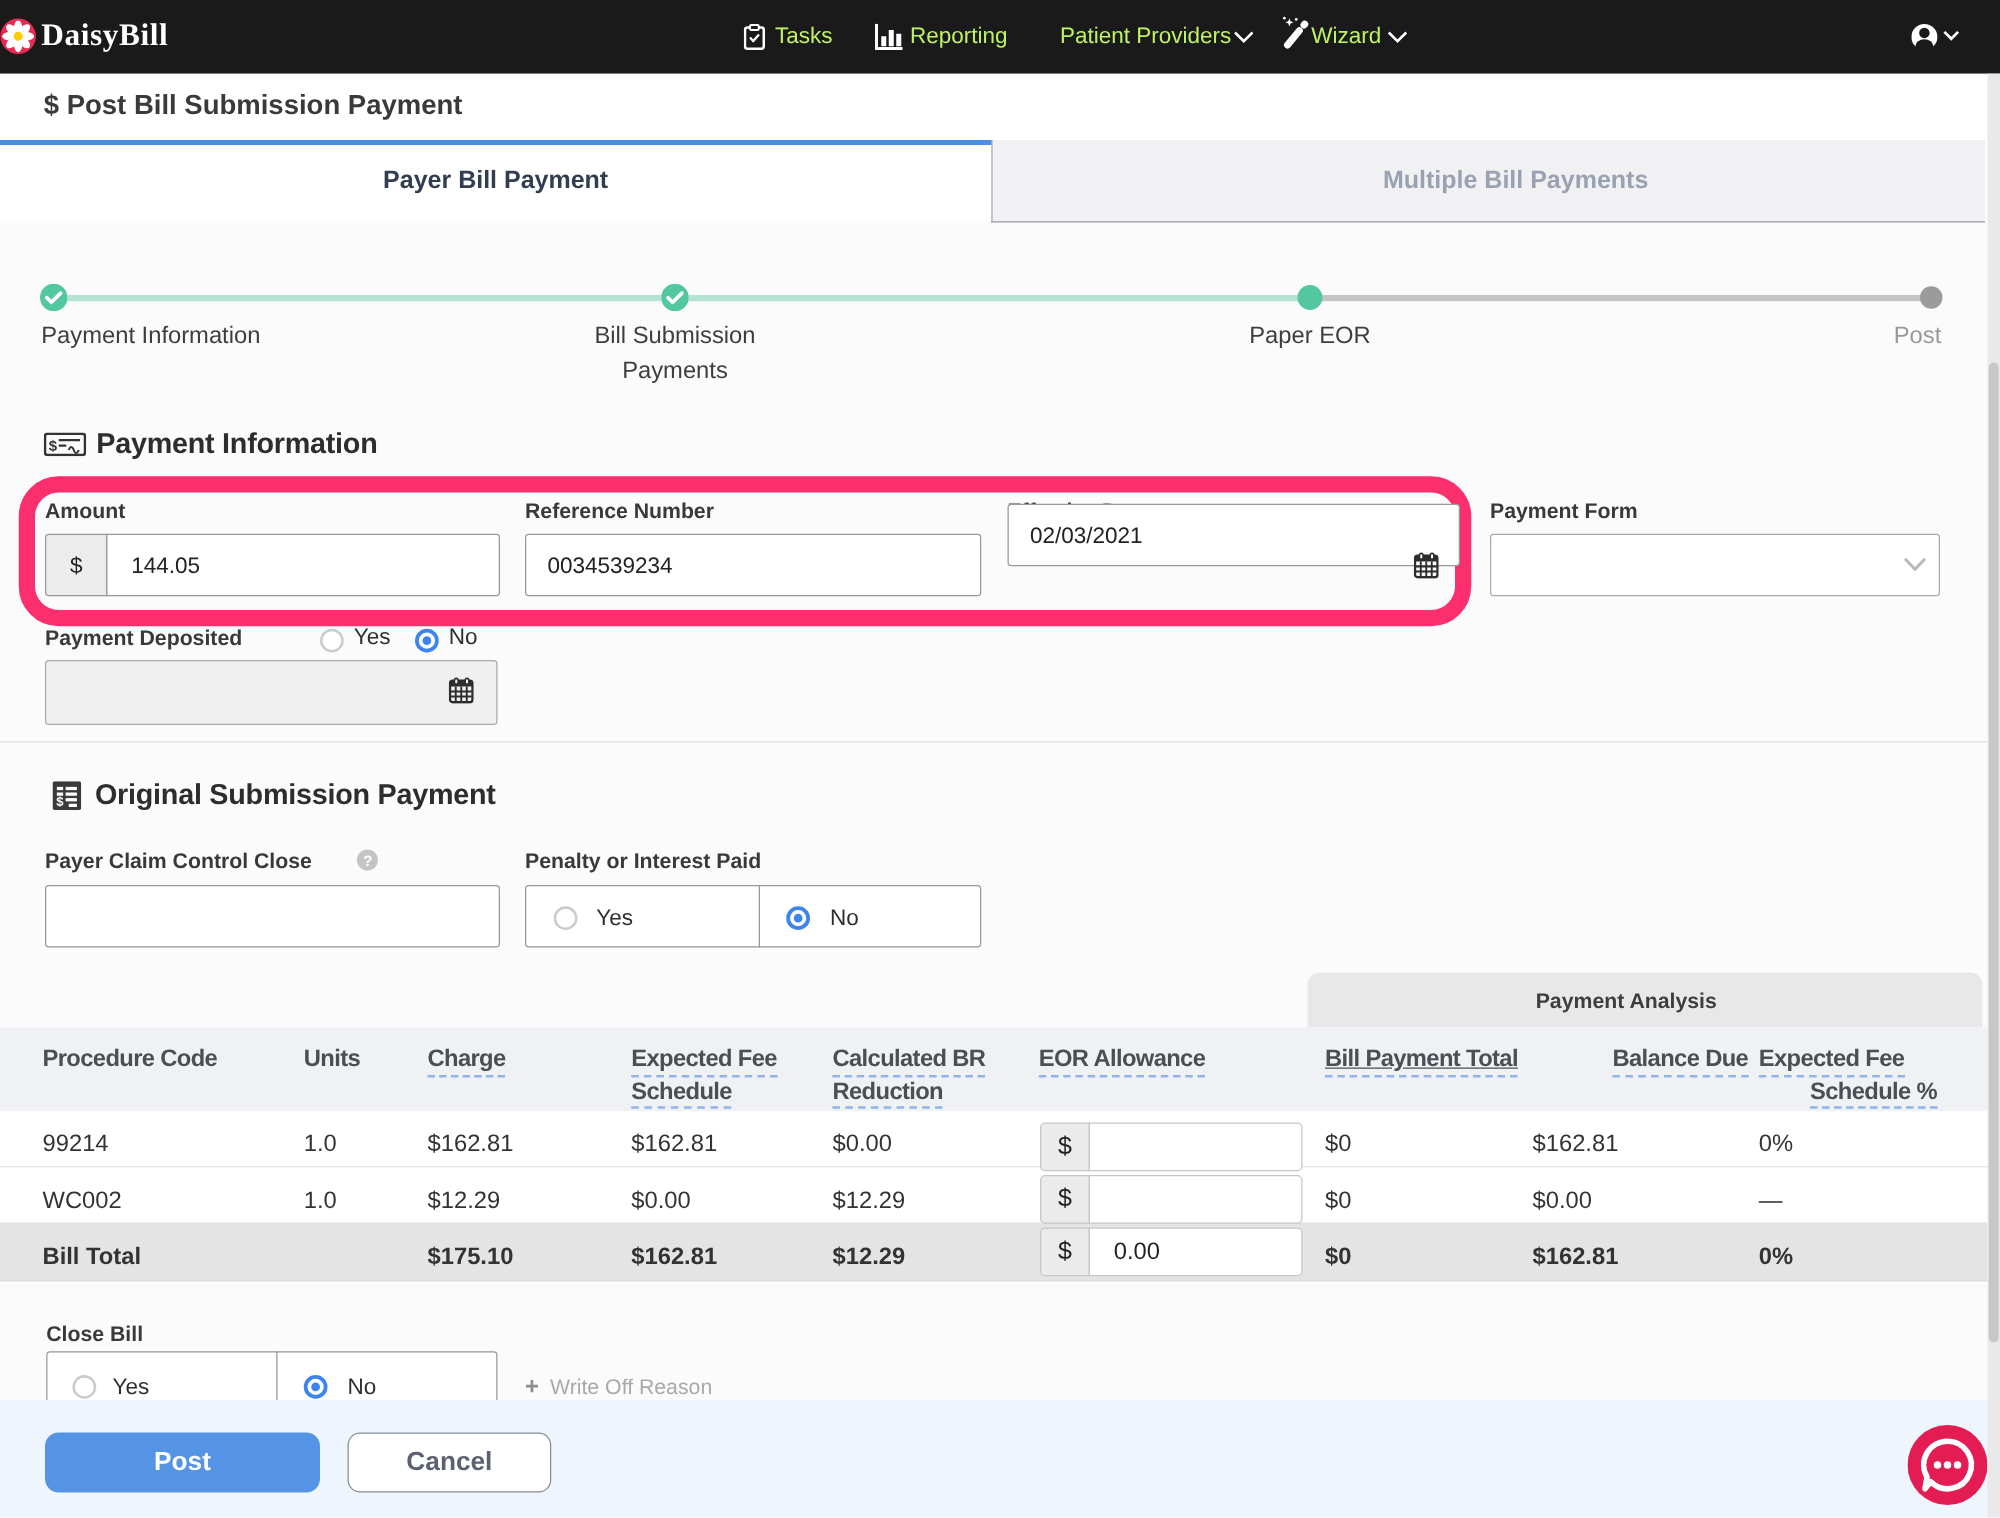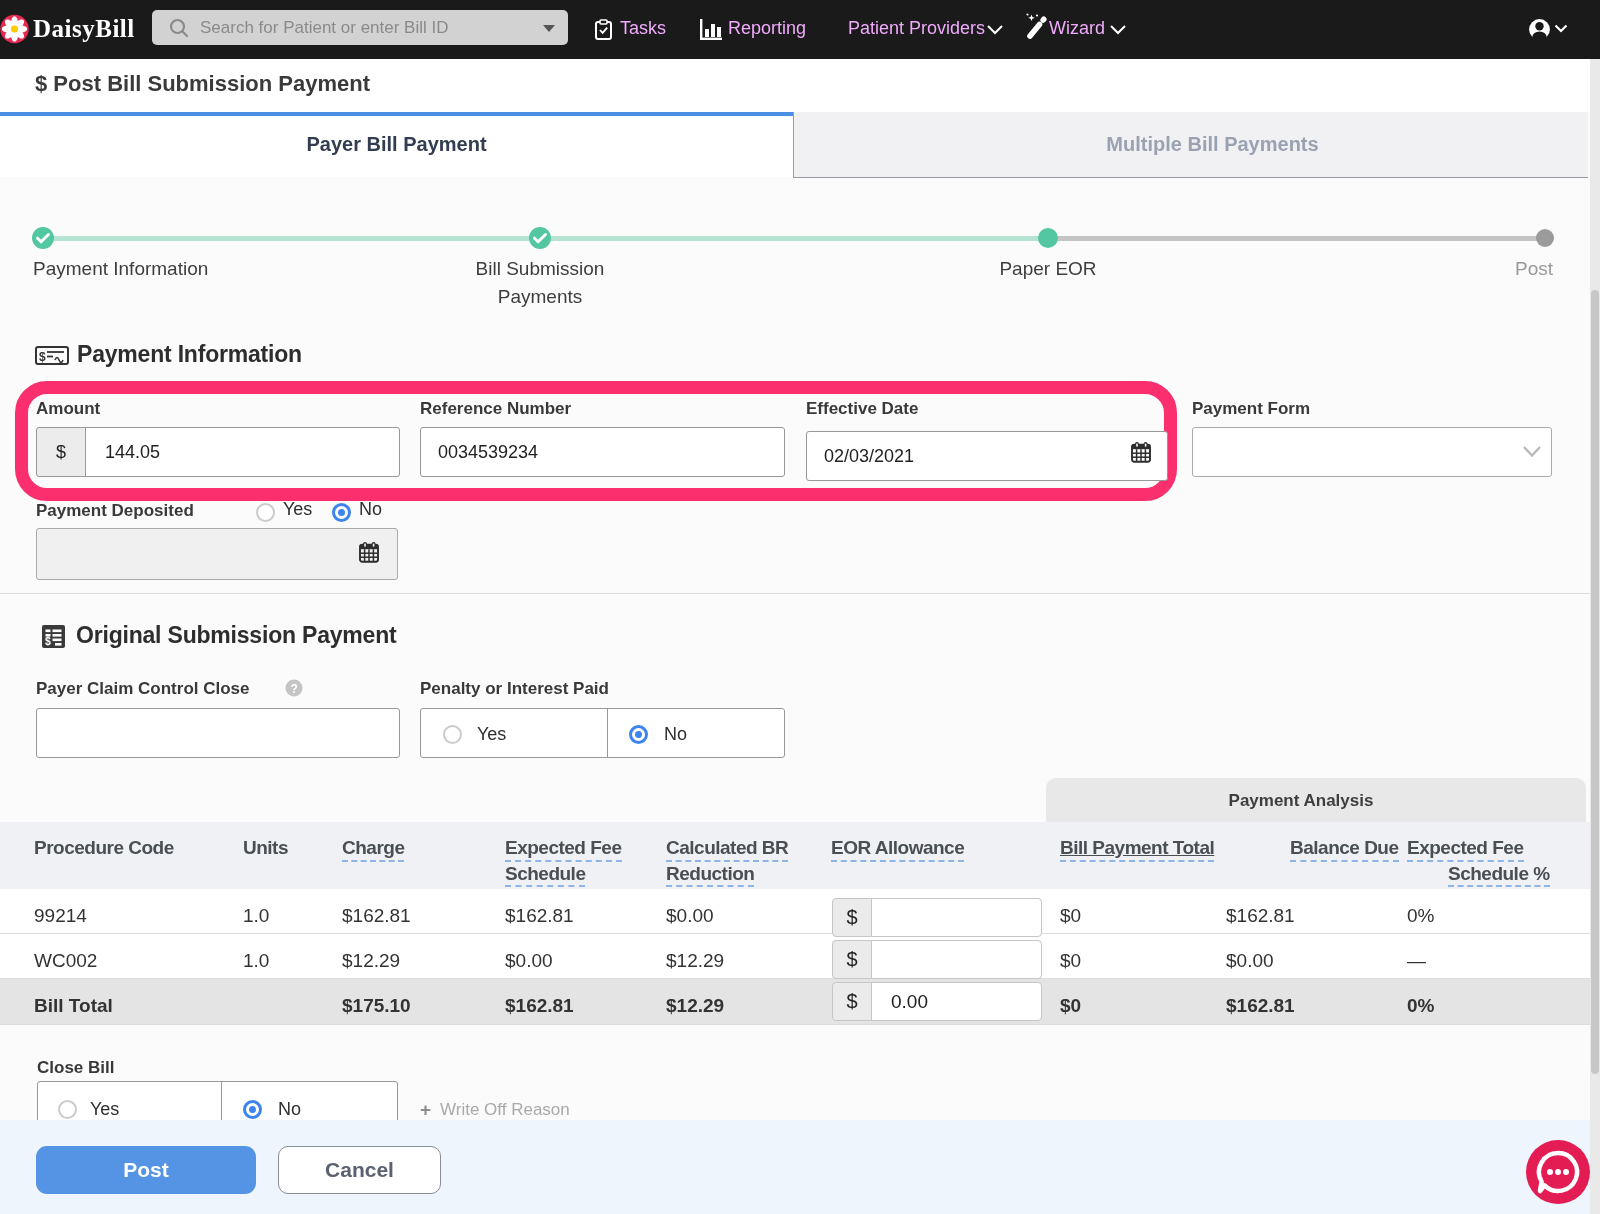--- a/index.html
+++ b/index.html
@@ -5,21 +5,21 @@
 * { margin:0; padding:0; box-sizing:border-box; }
 html,body { width:1600px; height:1214px; overflow:hidden; }
 body { font-family:"Liberation Sans", sans-serif; background:#fbfbfb; position:relative; }
 .abs { position:absolute; }
 
 
 .nav { position:absolute; left:0; top:0; width:1600px; height:59px; background:#1a1a1a; }
 .nav-logo-text { position:absolute; left:33px; top:15px; color:#fff; font-family:"Liberation Serif", serif; font-weight:bold; font-size:25px; letter-spacing:0.5px; }
 .searchbox { position:absolute; left:152px; top:10px; width:416px; height:35px; background:#d2d2d2; border-radius:5px; }
 .searchbox .ph { position:absolute; left:48px; top:8px; font-size:17px; color:#8a8a8a; }
-.navitem { position:absolute; top:18px; color:#f0abfc; font-size:18px; font-weight:500; }
+.navitem { position:absolute; top:18px; color:#bef264; font-size:18px; font-weight:500; }
 
 
 .titlebar { position:absolute; left:0; top:59px; width:1600px; height:53px; background:#fff; }
 .pagetitle { position:absolute; left:35px; top:71px; font-size:22px; font-weight:bold; color:#3a3a3a; }
 
 
 .tabbar-blue { position:absolute; left:0; top:112px; width:793px; height:4px; background:#4a90e2; }
 .tab-active { position:absolute; left:0; top:116px; width:793px; height:61px; background:#fff; }
 .tab-active span { position:absolute; left:0; right:0; top:17px; text-align:center; font-size:20px; font-weight:bold; color:#323d51; }
 .tab-inactive { position:absolute; left:793px; top:112px; width:795px; height:66px; background:#f1f1f3; border-left:1px solid #9a9aa2; border-bottom:1px solid #9a9aa2; }
@@ -74,30 +74,20 @@
         <ellipse rx="3.4" ry="6.2" cy="-6.5" transform="rotate(135)"></ellipse>
         <ellipse rx="3.4" ry="6.2" cy="-6.5" transform="rotate(180)"></ellipse>
         <ellipse rx="3.4" ry="6.2" cy="-6.5" transform="rotate(225)"></ellipse>
         <ellipse rx="3.4" ry="6.2" cy="-6.5" transform="rotate(270)"></ellipse>
         <ellipse rx="3.4" ry="6.2" cy="-6.5" transform="rotate(315)"></ellipse>
       </g>
       <circle r="3.6" fill="#fc0"></circle>
     </g>
   </svg>
   <div class="nav-logo-text">DaisyBill</div>
-  <div class="searchbox">
-    <svg class="abs" style="left:17px;top:8px" width="20" height="20" viewBox="0 0 20 20">
-      <circle cx="8.5" cy="8.5" r="6.5" fill="none" stroke="#8a8a8a" stroke-width="2.2"></circle>
-      <line x1="13.3" y1="13.3" x2="18" y2="18" stroke="#8a8a8a" stroke-width="2.2" stroke-linecap="round"></line>
-    </svg>
-    <span class="ph">Search for Patient or enter Bill ID</span>
-    <svg class="abs" style="left:390px;top:14px" width="14" height="9" viewBox="0 0 14 9">
-        <path d="M1 1 L7 8 L13 1 Z" fill="#555"></path>
-      </svg>
-  </div>
   <svg class="abs" style="left:595px;top:19px" width="17" height="21" viewBox="0 0 17 21">
     <rect x="1" y="3" width="15" height="17" rx="2" fill="none" stroke="#fff" stroke-width="2"></rect>
     <rect x="5" y="1" width="7" height="4" rx="1" fill="#1a1a1a" stroke="#fff" stroke-width="1.6"></rect>
     <path d="M5 11 l2.6 2.8 L12.2 8.6" fill="none" stroke="#fff" stroke-width="1.8"></path>
   </svg>
   <div class="navitem" style="left:620px;">Tasks</div>
   <svg class="abs" style="left:700px;top:19px" width="23" height="21" viewBox="0 0 23 21">
     <line x1="1.2" y1="0" x2="1.2" y2="19" stroke="#fff" stroke-width="2.4"></line>
     <line x1="0" y1="19.8" x2="22" y2="19.8" stroke="#fff" stroke-width="2.4"></line>
     <rect x="5" y="10" width="4" height="8" fill="#fff"></rect>
@@ -170,21 +160,21 @@
 <div class="sechead" style="left:77px;top:341px;">Payment Information</div>
 
 <div class="pinkbox"></div>
 
 <div class="flabel" style="left:36px;top:399px;">Amount</div>
 <div class="finput" style="left:36px;top:427px;width:50px;height:50px;background:#ececec;border-radius:3px 0 0 3px;text-align:center;line-height:48px;">$</div>
 <div class="finput" style="left:85px;top:427px;width:315px;height:50px;border-radius:0 3px 3px 0;line-height:48px;padding-left:19px;">144.05</div>
 <div class="flabel" style="left:420px;top:399px;">Reference Number</div>
 <div class="finput" style="left:420px;top:427px;width:365px;height:50px;line-height:48px;padding-left:17px;">0034539234</div>
 <div class="flabel" style="left:806px;top:399px;">Effective Date</div>
-<div class="finput" style="left:806px;top:431px;width:362px;height:50px;line-height:48px;padding-left:17px;">02/03/2021</div>
+<div class="finput" style="left:806px;top:403px;width:362px;height:50px;line-height:48px;padding-left:17px;">02/03/2021</div>
 <svg class="abs" style="left:1131px;top:441px" width="20" height="22" viewBox="0 0 20 22">
   <rect x="4" y="0.9" width="4" height="6" rx="2" fill="#2d2d2d"></rect>
     <rect x="12.6" y="0.9" width="4" height="6" rx="2" fill="#2d2d2d"></rect>
   <rect x="1" y="3.6" width="18" height="17.2" rx="2.2" fill="none" stroke="#2d2d2d" stroke-width="1.9"></rect>
   <rect x="1.2" y="3.8" width="17.6" height="4.4" fill="#2d2d2d"></rect>
   <rect x="5.2" y="2.6" width="1.6" height="3" fill="#fff"></rect>
     <rect x="13.8" y="2.6" width="1.6" height="3" fill="#fff"></rect>
   <g stroke="#2d2d2d" stroke-width="1.5">
     <line x1="5.6" y1="8.2" x2="5.6" y2="20"></line>
       <line x1="10" y1="8.2" x2="10" y2="20"></line>

